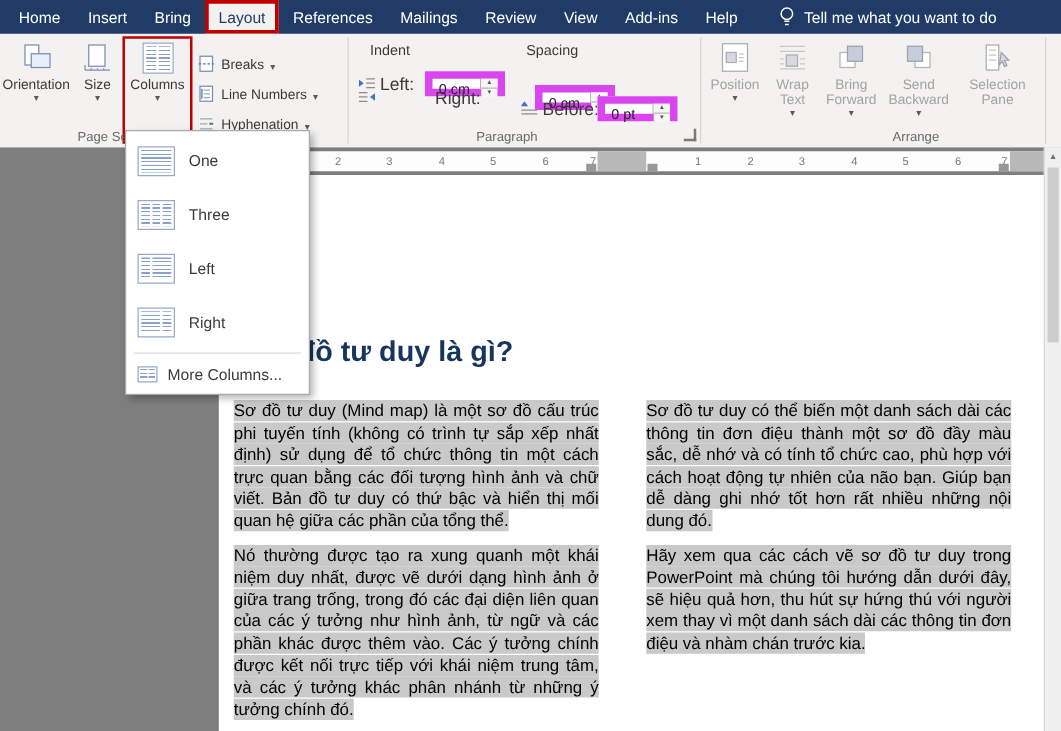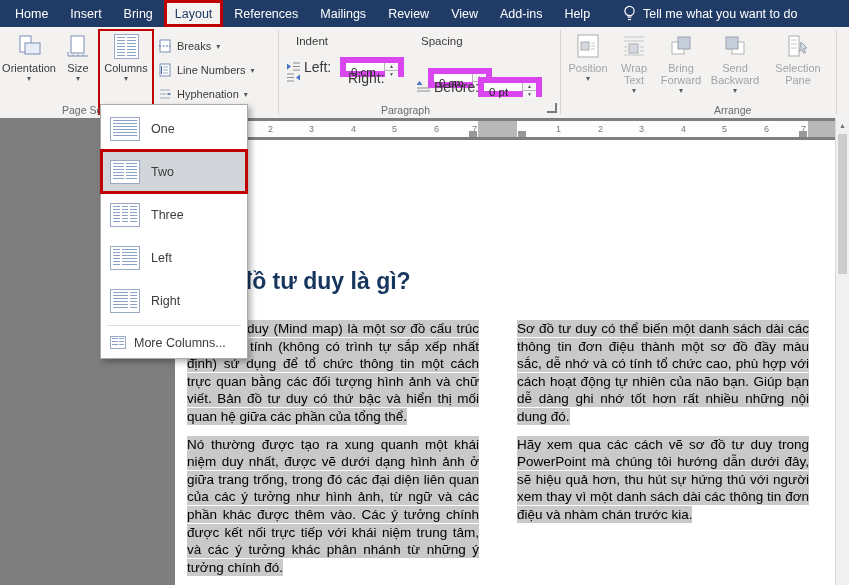--- a/index.html
+++ b/index.html
@@ -20,21 +20,21 @@
   .vsep{position:absolute;top:3px;bottom:3px;width:1px;background:#d8d6d4;}
   .grp-label{position:absolute;bottom:2px;font-size:10.5px;color:#6a6a6a;white-space:nowrap;}
   .big-btn{position:absolute;top:4px;height:78px;display:flex;flex-direction:column;
            align-items:center;justify-content:flex-start;text-align:center;}
   .big-btn .ic{margin-top:2px;}
   .bb-label{margin-top:3px;line-height:12px;}
   .chev{font-size:8px;line-height:8px;color:#5a5a5a;margin-top:1px;}
   .big-btn.disabled{color:#a3a3a3;}
   #btn-columns{border:2px solid #c00000;top:2px;height:82px;}
   .stack{position:absolute;left:158px;top:7px;width:118px;}
-  .small-btn{display:flex;align-items:center;gap:5px;height:24px;white-space:nowrap;}
+  .small-btn{display:flex;align-items:flex-end;gap:5px;height:24px;white-space:nowrap;}
   .hdr{position:absolute;top:8px;font-size:11.5px;}
   .fieldrow{position:absolute;height:21px;display:flex;align-items:center;}
   .flabel{font-size:14px;margin:0 3px 0 4px;}
   .flabel.w1{width:33px;}
   .flabel.w2{width:41px;}
   .spinbox{width:64px;height:20px;background:#fff;border:6px solid #d946ef;
            display:flex;box-sizing:border-box;}
   .spinval{flex:1;font-size:11.5px;padding:3px 0 0 5px;color:#222;}
   .spinbtns{width:13px;border-left:1px solid #b5b5b5;display:flex;flex-direction:column;}
   .sb{flex:1;font-size:5px;line-height:7px;color:#555;text-align:center;background:#f6f6f6;}
@@ -342,27 +342,20 @@
     <div class="scroll-thumb"></div>
   </div>
 
   <div class="dropdown">
     <div class="menu-item">
       <div class="mi">
           <i class="st"></i>
         </div>
       <span class="mlabel">One</span>
     </div>
-    <div class="menu-item selected">
-      <div class="mi">
-          <i class="st"></i>
-          <i class="st"></i>
-        </div>
-      <span class="mlabel">Two</span>
-    </div>
     <div class="menu-item">
       <div class="mi">
           <i class="st"></i>
           <i class="st"></i>
           <i class="st"></i>
         </div>
       <span class="mlabel">Three</span>
     </div>
     <div class="menu-item">
       <div class="mi">

